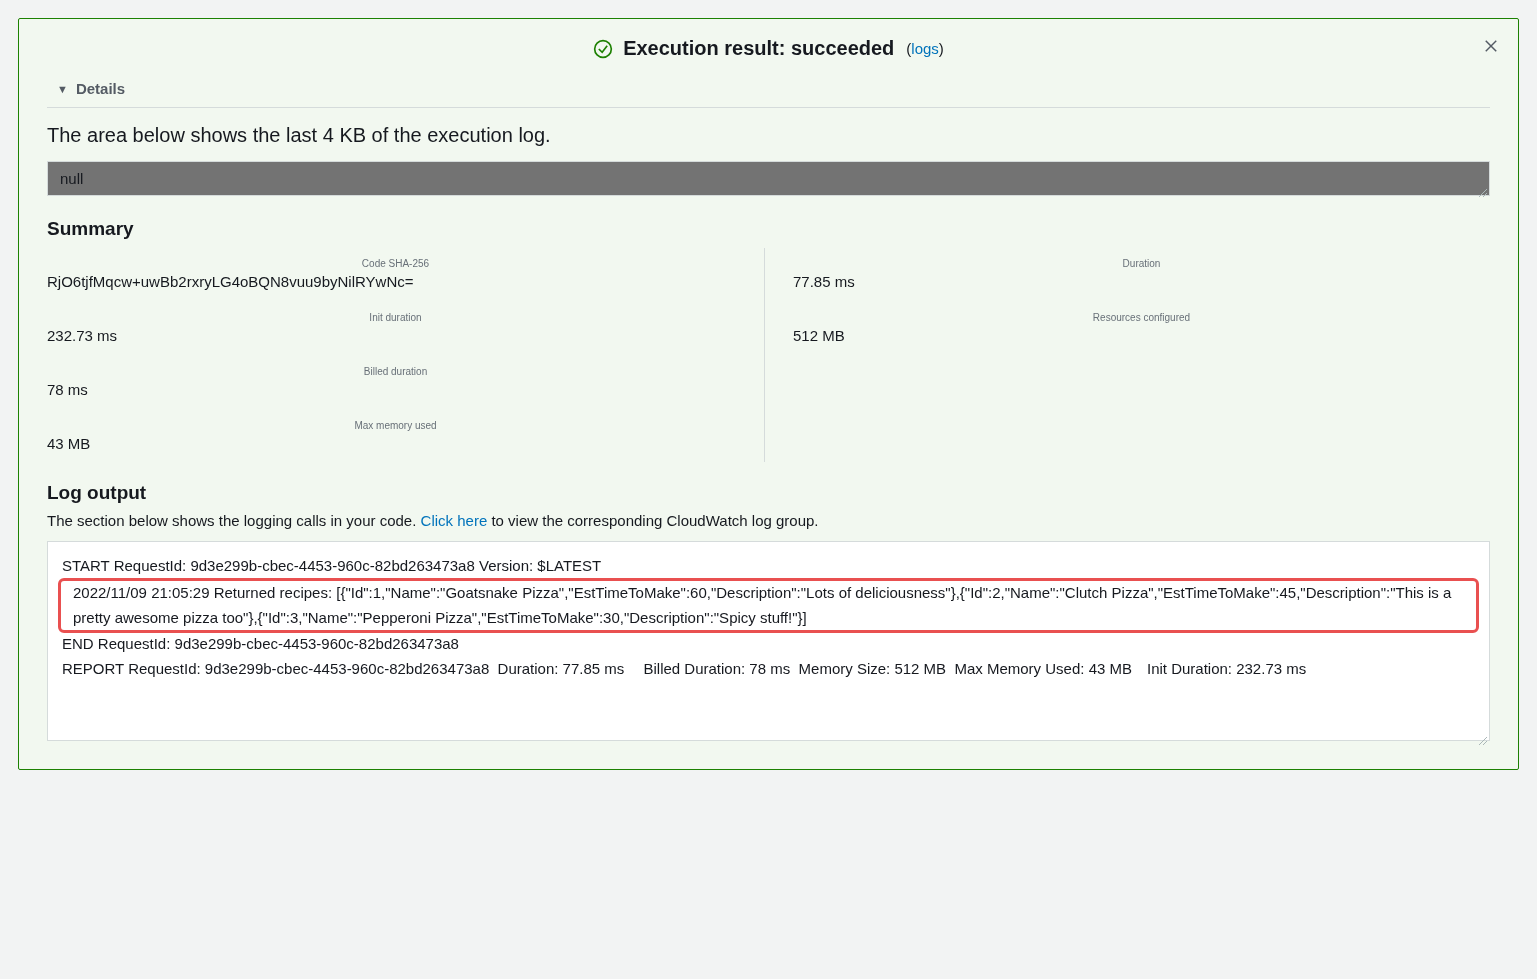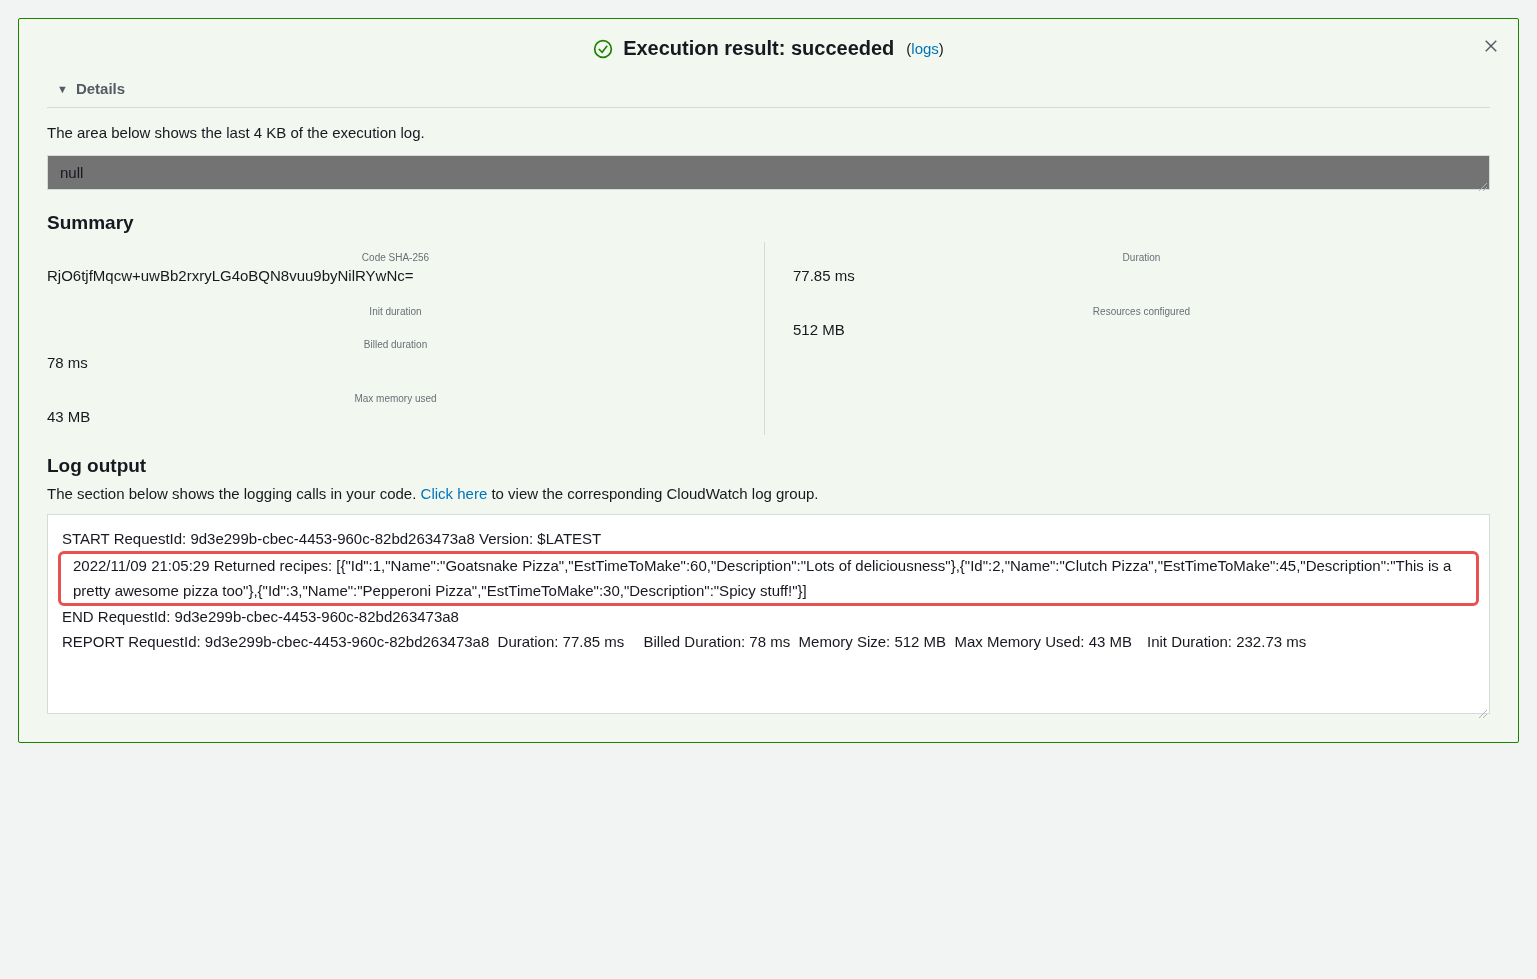--- a/index.html
+++ b/index.html
@@ -61,21 +61,21 @@
       align-items: center;
       gap: 8px;
       padding: 10px 0 10px 10px;
       cursor: pointer;
       border-bottom: 1px solid #d5dbdb;
       margin-left: 0px;
     }
     .details-toggle .tri { font-size: 11px; color: #545b64; }
     .details-toggle .lbl { font-weight: 700; color: #545b64; font-size: 15px; }
     .content { padding-left: 0px; padding-top: 16px; }
-    .desc-text { font-size: 15px; color: #16191f; margin-bottom: 14px; }
+    .desc-text { font-size: 20px; color: #16191f; margin-bottom: 14px; }
     .textarea-like {
       background: #737373;
       border: 1px solid #d5dbdb;
       padding: 8px 12px;
       font-size: 15px;
       color: #16191f;
       position: relative;
       resize: both;
       min-height: 34px;
       margin-bottom: 22px;
@@ -182,20 +182,21 @@
     <h2 class="section">Summary</h2>
 
     <div class="summary-grid">
       <div class="summary-col">
         <div class="kv">
           <div class="k">Code SHA-256</div>
           <div class="v">RjO6tjfMqcw+uwBb2rxryLG4oBQN8vuu9byNilRYwNc=</div>
         </div>
         <div class="kv">
           <div class="k">Init duration</div>
+          <div class="v">232.73 ms</div>
         </div>
         <div class="kv">
           <div class="k">Billed duration</div>
           <div class="v">78 ms</div>
         </div>
         <div class="kv">
           <div class="k">Max memory used</div>
           <div class="v">43 MB</div>
         </div>
       </div>

